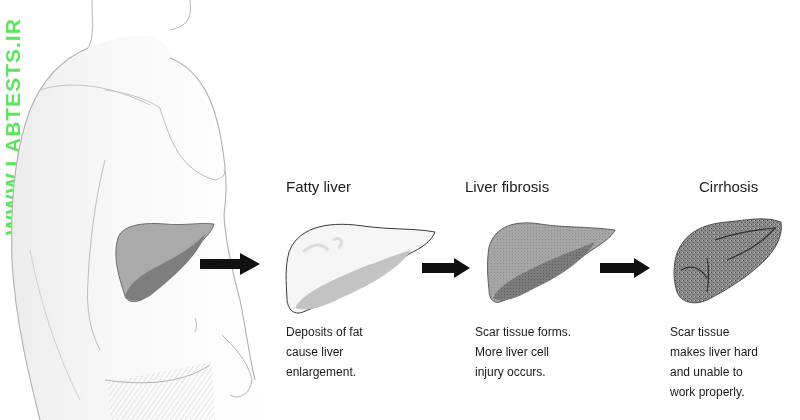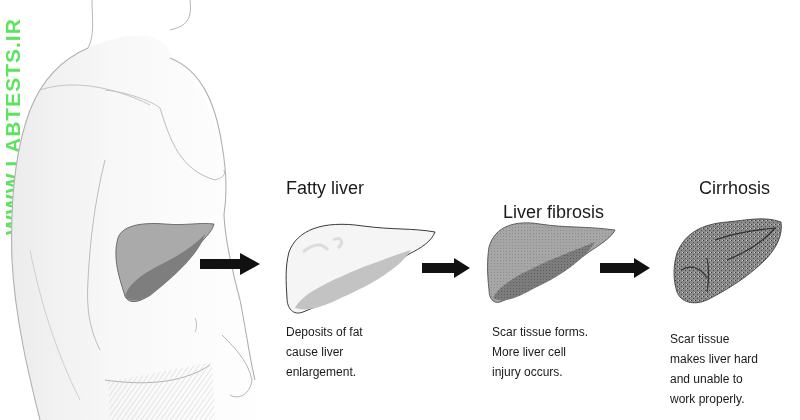--- a/index.html
+++ b/index.html
@@ -5,21 +5,21 @@
   html, body { margin:0; padding:0; background:#ffffff; }
   body { width:800px; height:420px; position:relative; overflow:hidden;
          font-family:"Liberation Sans", sans-serif; color:#1a1a1a; }
   .watermark {
     position:absolute; left:2px; top:0; width:22px; height:235px;
     writing-mode:vertical-rl; transform:rotate(180deg);
     font-family:"Liberation Sans", sans-serif; font-weight:bold;
     font-size:21px; letter-spacing:1px; color:#5ee35e; text-align:left;
     line-height:22px; white-space:nowrap;
   }
-  .stage-title { position:absolute; font-size:18px; white-space:nowrap; }
+  .stage-title { position:absolute; font-size:15px; white-space:nowrap; }
   .stage-desc { position:absolute; font-size:12px; line-height:20px; white-space:pre-line; }
   svg { position:absolute; overflow:visible; }
 </style>
 </head>
 <body>
 
 <div class="watermark">WWW.LABTESTS.IR</div>
 
 <svg width="280" height="420" style="left:0;top:0;">
   <defs>
@@ -71,36 +71,36 @@
 </svg>
 
 <div class="stage-desc" style="left:286px;top:322px;">Deposits of fat
 cause liver
 enlargement.</div>
 
 <svg width="50" height="20" style="left:422px;top:258px;">
   <polygon points="0,5 32,5 32,0 48,10 32,20 32,15 0,15" fill="#111"></polygon>
 </svg>
 
-<div class="stage-title" style="left:503px;top:178px;margin-top:24px;">Liver fibrosis</div>
+<div class="stage-title" style="left:465px;top:178px;">Liver fibrosis</div>
 <svg width="130" height="100" style="left:485px;top:212px;">
   <defs>
     <pattern id="grain" width="3" height="3" patternUnits="userSpaceOnUse">
       <rect width="3" height="3" fill="#a6a6a6"></rect>
       <rect width="1" height="1" fill="#8e8e8e"></rect>
     </pattern>
     <pattern id="grain2" width="3" height="3" patternUnits="userSpaceOnUse">
       <rect width="3" height="3" fill="#7c7c7c"></rect>
       <rect x="1" y="1" width="1" height="1" fill="#5e5e5e"></rect>
     </pattern>
   </defs>
   <path d="M4,35 C10,14 30,8 55,12 C80,16 100,14 130,18 C126,26 116,32 104,40 C80,58 55,75 15,90 C8,92 4,86 4,78 C2,60 2,48 4,35 Z" fill="url(#grain)" stroke="#444" stroke-width="0.8"></path>
   <path d="M8,86 C16,70 40,60 65,48 C85,40 100,34 110,30 C100,46 80,62 50,76 C32,86 18,92 8,86 Z" fill="url(#grain2)"></path>
 </svg>
-<div class="stage-desc" style="left:492px;top:322px;">Scar tissue forms.
+<div class="stage-desc" style="left:475px;top:322px;">Scar tissue forms.
 More liver cell
 injury occurs.</div>
 
 <svg width="52" height="20" style="left:600px;top:258px;">
   <polygon points="0,5 34,5 34,0 50,10 34,20 34,15 0,15" fill="#111"></polygon>
 </svg>
 
 <div class="stage-title" style="left:699px;top:178px;">Cirrhosis</div>
 <svg width="125" height="100" style="left:667px;top:208px;">
   <defs>
@@ -108,16 +108,16 @@
       <rect width="4" height="4" fill="#8a8a8a"></rect>
       <rect width="1" height="1" fill="#3e3e3e"></rect>
       <rect x="2" y="2" width="1" height="1" fill="#505050"></rect>
       <rect x="3" y="0" width="1" height="1" fill="#c8c8c8"></rect>
     </pattern>
   </defs>
   <path d="M10,45 C18,25 35,16 60,14 C80,12 98,8 114,14 C116,26 110,40 98,52 C84,66 64,80 40,92 C26,98 14,94 10,84 C6,72 6,58 10,45 Z" fill="url(#rough)" stroke="#333" stroke-width="0.8"></path>
   <path d="M48,32 C65,26 85,22 108,20 C96,34 80,44 60,52" fill="none" stroke="#2e2e2e" stroke-width="1.2"></path>
   <path d="M14,62 C24,56 34,60 40,70 M40,50 C42,60 42,72 40,84" fill="none" stroke="#333" stroke-width="1.2"></path>
 </svg>
-<div class="stage-desc" style="left:670px;top:322px;margin-top:7px;">Scar tissue
+<div class="stage-desc" style="left:670px;top:322px;">Scar tissue
 makes liver hard
 and unable to
 work properly.</div>
 
 </body></html>

